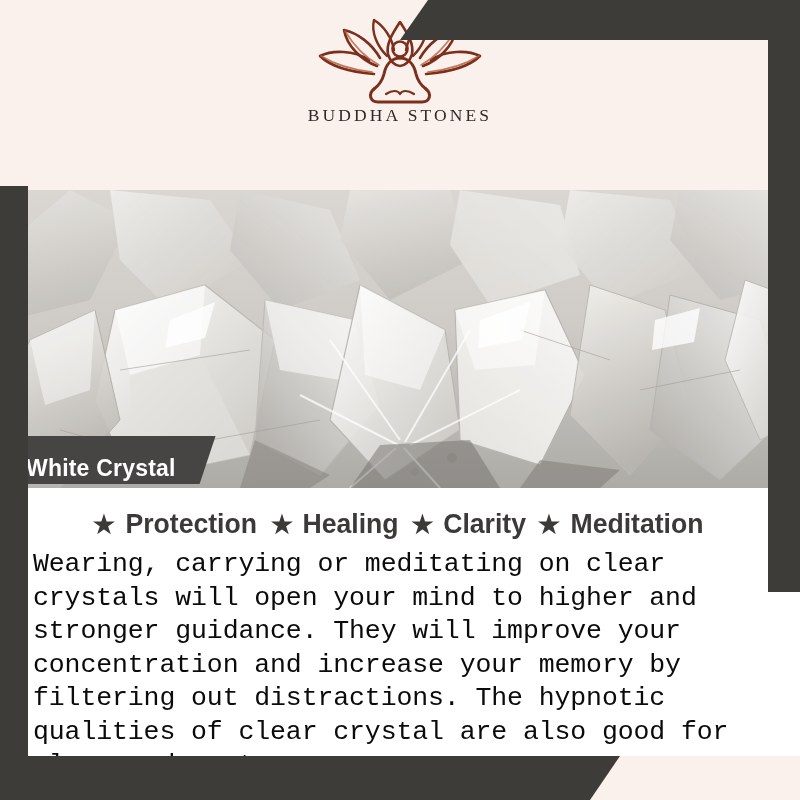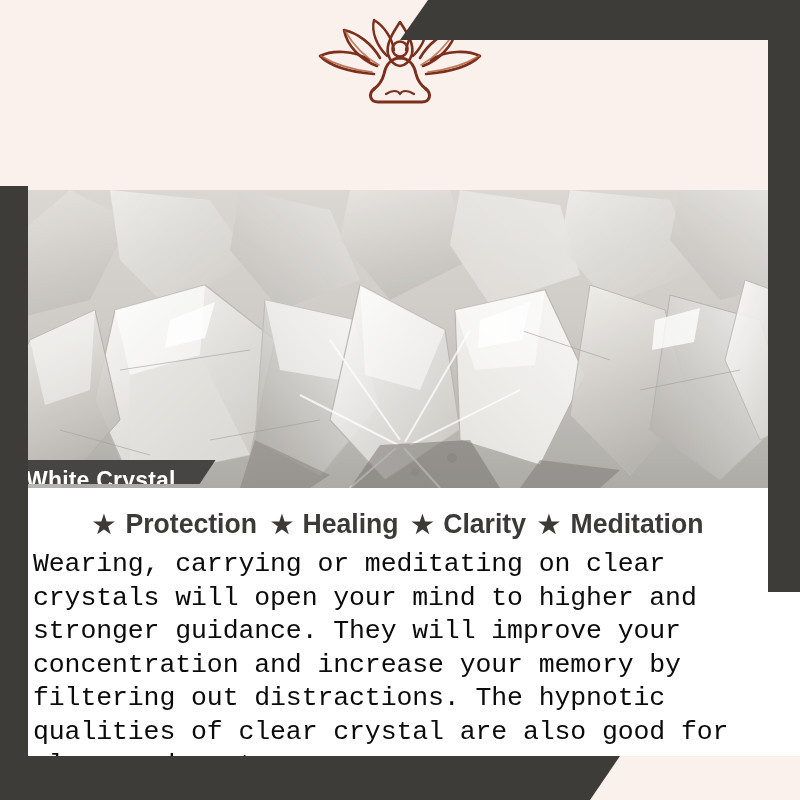--- a/index.html
+++ b/index.html
@@ -80,21 +80,21 @@
   .photo {
     position:absolute; left:-28px; right:-32px;
     top:190px; height:298px;
     overflow:hidden;
     background:#cfcbc6;
   }
   .photo svg { display:block; width:100%; height:100%; }
 
   .stone-label {
     position:absolute; left:0; bottom:4px;
-    height:24px; padding:16px 40px 0 26px;
+    height:48px; padding:16px 40px 0 26px;
     background:#474543;
     display:flex; align-items:center;
     clip-path:polygon(0 0, 100% 0, calc(100% - 16px) 100%, 0 100%);
   }
   .stone-label span {
     color:#ffffff;
     font-size:23px;
     font-weight:700;
     letter-spacing:.2px;
   }
@@ -162,20 +162,21 @@
 
             <circle cx="86" cy="33" r="7.5" stroke="#7b2f1c" stroke-width="2.6"></circle>
 
             <path d="M86 42 C78 42 72 48 70 58 C68 66 64 70 60 73" stroke="#7b2f1c" stroke-width="3"></path>
             <path d="M86 42 C94 42 100 48 102 58 C104 66 108 70 112 73" stroke="#7b2f1c" stroke-width="3"></path>
 
             <path d="M60 73 C54 78 56 86 64 86 L108 86 C116 86 118 78 112 73" stroke="#7b2f1c" stroke-width="3"></path>
             <path d="M72 78 C78 74 84 74 86 78 C88 74 94 74 100 78" stroke="#7b2f1c" stroke-width="2.2"></path>
           </g>
         </svg>
+        <div class="logo-text">BUDDHA STONES</div>
       </div>
 
     </div>
 
     <div class="photo">
       <svg viewBox="0 0 800 298" preserveAspectRatio="xMidYMid slice">
         <defs>
           <linearGradient id="bg" x1="0" y1="0" x2="0" y2="1">
             <stop offset="0" stop-color="#d8d5d0"></stop>
             <stop offset="0.45" stop-color="#cdcac5"></stop>

